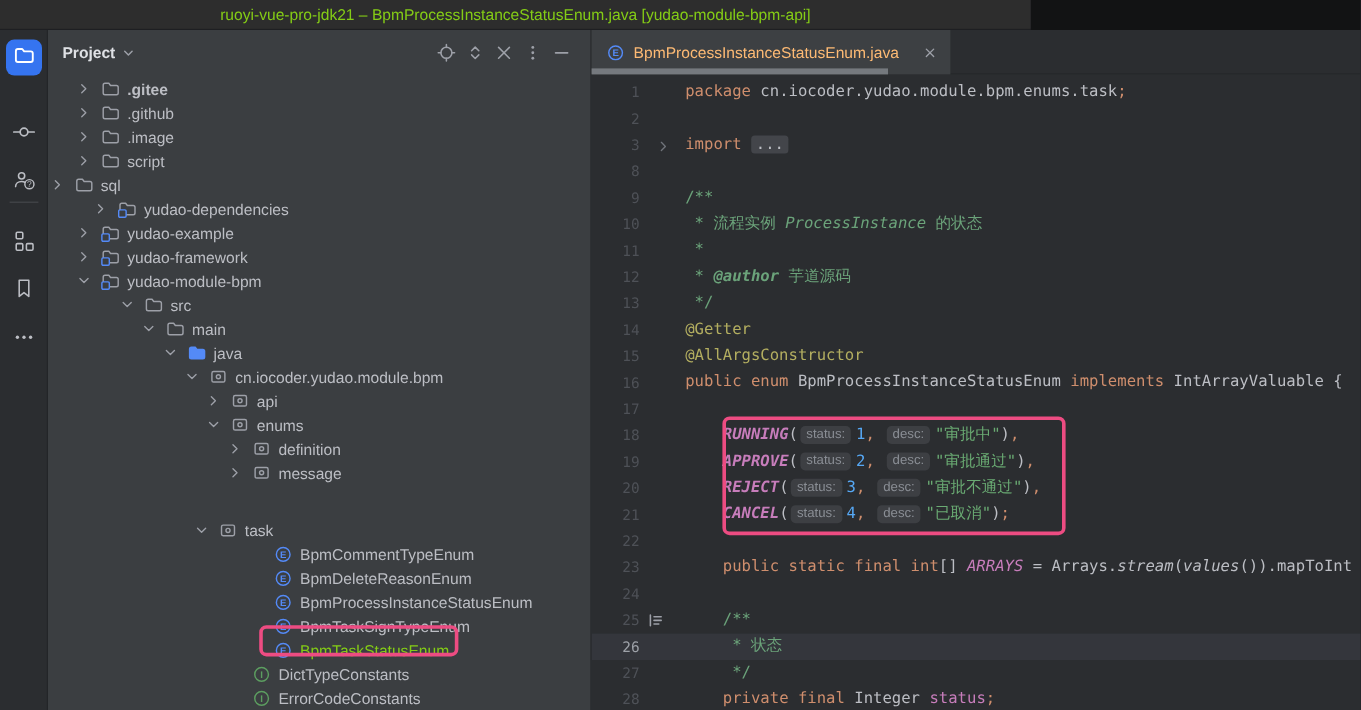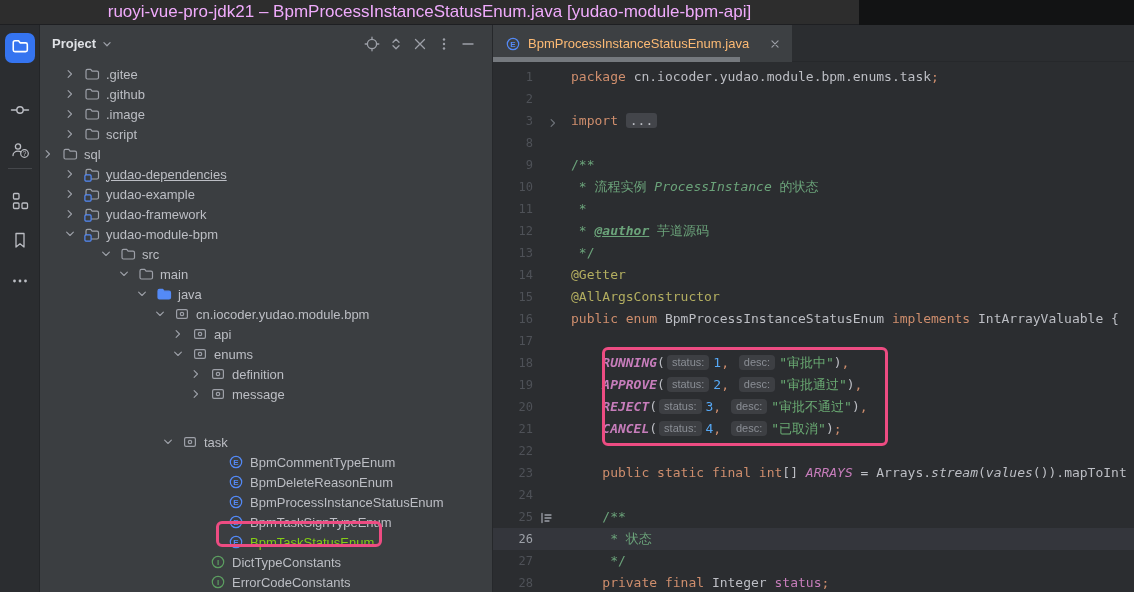--- a/index.html
+++ b/index.html
@@ -2,21 +2,21 @@
 <html><head>
 <meta charset="utf-8">
 <style>
   *{margin:0;padding:0;box-sizing:border-box}
   html,body{background:#17181a}
   #page{position:relative;width:1134px;height:592px;overflow:hidden;background:#2B2D30;
         font-family:"Liberation Sans",sans-serif;-webkit-font-smoothing:antialiased}
   
   .titlebar{position:absolute;left:0;top:0;width:859px;height:25px;background:#2D2D2D;
             border-bottom:1px solid #1E1F22;display:flex;align-items:center;justify-content:center}
-  .titlebar-text{font-size:17px;color:#f0abfc}
+  .titlebar-text{font-size:13px;color:#84cc16}
   .titlebar-black{position:absolute;left:859px;top:0;width:275px;height:25px;background:#121314}
   
   .activitybar{position:absolute;left:0;top:25px;width:40px;height:567px;background:#2B2D30;border-right:1px solid #232528}
   .act-btn{position:absolute;left:50%;transform:translateX(-50%);display:flex;align-items:center;justify-content:center;cursor:pointer}
   .proj-btn{top:8px;width:30px;height:30px;background:#3574F0;border-radius:7px}
   .act-divider{position:absolute;left:8px;top:118px;width:24px;height:1px;background:#45474B}
   
   .projpanel{position:absolute;left:40px;top:25px;width:453px;height:567px;background:#3B3E41;border-right:1px solid #26282B}
   .panel-header{height:37px;display:flex;align-items:center;padding:0 12px}
   .panel-title{font-size:13px;font-weight:700;color:#DFE1E5;margin-right:4px}
@@ -45,21 +45,21 @@
   .ct{flex:none}
   .fold-chev{position:absolute;left:14px;top:4px;color:#6F737A}
   .doc-gutter-icon{position:absolute;left:6px;top:4px}
   
   .tk-kw{color:#CF8E6D}
   .tk-plain{color:#BCBEC4}
   .tk-semi{color:#CF8E6D}
   .tk-fold{background:#43454A;color:#BCBEC4;border-radius:3px;padding:0 4px}
   .tk-doc{color:#6BA37A}
   .tk-i{font-style:italic}
-  .tk-doctag{color:#6BA37A;font-weight:bold;font-style:italic;text-decoration:underline}
+  .tk-doctag{color:#6BA37A;font-weight:bold;font-style:italic;}
   .tk-ann{color:#B3AE60}
   .tk-enum{color:#C77DBB;font-style:italic;font-weight:bold}
   .tk-num{color:#56A8F5}
   .tk-str{color:#6AAB73}
   .tk-sfield{color:#C77DBB;font-style:italic}
   .tk-smeth{color:#BCBEC4;font-style:italic}
   .tk-field{color:#C77DBB}
   .tk-hint{display:inline-block;background:#3D3F43;color:#8A8E95;font-family:"Liberation Sans",sans-serif;
            font-size:11px;line-height:15px;border-radius:4px;padding:0 5px;margin:0 4px 0 2px;vertical-align:1px}
   
@@ -163,86 +163,86 @@
             <circle cx="8" cy="12.5" r="1.2" fill="#9DA0A8"></circle>
           </svg>
       </span>
       <span class="panel-icon">
         <svg width="16" height="16" viewBox="0 0 16 16">
             <path d="M3 8h10" stroke="#9DA0A8" stroke-width="1.4" stroke-linecap="round"></path>
           </svg>
       </span>
     </div>
     <div class="tree">
+        <div class="tree-row" style="padding-left: 22px; font-weight: bold;">
+          <span class="chev">
+            <svg width="12" height="12" viewBox="0 0 16 16">
+              <path d="M5.5 3.5L10 8l-4.5 4.5" fill="none" stroke="#9DA0A8" stroke-width="1.5" stroke-linecap="round" stroke-linejoin="round"></path>
+            </svg>
+          </span>
+          <span class="ticon">
+            <svg width="16" height="16" viewBox="0 0 16 16">
+              <path d="M2 5c0-1 .6-1.6 1.5-1.6h3.2l1.4 1.8h4.9c.9 0 1.5.6 1.5 1.5v4.8c0 .9-.6 1.5-1.5 1.5H3.5c-.9 0-1.5-.6-1.5-1.5z" fill="none" stroke="#9DA0A8" stroke-width="1.2" stroke-linejoin="round"></path>
+            </svg>
+          </span>
+          <span class="tree-label">.gitee</span>
+        </div>
         <div class="tree-row" style="padding-left: 22px;">
           <span class="chev">
             <svg width="12" height="12" viewBox="0 0 16 16">
               <path d="M5.5 3.5L10 8l-4.5 4.5" fill="none" stroke="#9DA0A8" stroke-width="1.5" stroke-linecap="round" stroke-linejoin="round"></path>
             </svg>
           </span>
           <span class="ticon">
             <svg width="16" height="16" viewBox="0 0 16 16">
               <path d="M2 5c0-1 .6-1.6 1.5-1.6h3.2l1.4 1.8h4.9c.9 0 1.5.6 1.5 1.5v4.8c0 .9-.6 1.5-1.5 1.5H3.5c-.9 0-1.5-.6-1.5-1.5z" fill="none" stroke="#9DA0A8" stroke-width="1.2" stroke-linejoin="round"></path>
             </svg>
           </span>
-          <span class="tree-label">.gitee</span>
+          <span class="tree-label">.github</span>
         </div>
         <div class="tree-row" style="padding-left: 22px;">
           <span class="chev">
             <svg width="12" height="12" viewBox="0 0 16 16">
               <path d="M5.5 3.5L10 8l-4.5 4.5" fill="none" stroke="#9DA0A8" stroke-width="1.5" stroke-linecap="round" stroke-linejoin="round"></path>
             </svg>
           </span>
           <span class="ticon">
             <svg width="16" height="16" viewBox="0 0 16 16">
               <path d="M2 5c0-1 .6-1.6 1.5-1.6h3.2l1.4 1.8h4.9c.9 0 1.5.6 1.5 1.5v4.8c0 .9-.6 1.5-1.5 1.5H3.5c-.9 0-1.5-.6-1.5-1.5z" fill="none" stroke="#9DA0A8" stroke-width="1.2" stroke-linejoin="round"></path>
             </svg>
           </span>
-          <span class="tree-label">.github</span>
+          <span class="tree-label">.image</span>
         </div>
         <div class="tree-row" style="padding-left: 22px;">
           <span class="chev">
             <svg width="12" height="12" viewBox="0 0 16 16">
               <path d="M5.5 3.5L10 8l-4.5 4.5" fill="none" stroke="#9DA0A8" stroke-width="1.5" stroke-linecap="round" stroke-linejoin="round"></path>
             </svg>
           </span>
           <span class="ticon">
             <svg width="16" height="16" viewBox="0 0 16 16">
               <path d="M2 5c0-1 .6-1.6 1.5-1.6h3.2l1.4 1.8h4.9c.9 0 1.5.6 1.5 1.5v4.8c0 .9-.6 1.5-1.5 1.5H3.5c-.9 0-1.5-.6-1.5-1.5z" fill="none" stroke="#9DA0A8" stroke-width="1.2" stroke-linejoin="round"></path>
             </svg>
           </span>
-          <span class="tree-label">.image</span>
-        </div>
-        <div class="tree-row" style="padding-left: 22px;">
-          <span class="chev">
-            <svg width="12" height="12" viewBox="0 0 16 16">
-              <path d="M5.5 3.5L10 8l-4.5 4.5" fill="none" stroke="#9DA0A8" stroke-width="1.5" stroke-linecap="round" stroke-linejoin="round"></path>
-            </svg>
-          </span>
-          <span class="ticon">
-            <svg width="16" height="16" viewBox="0 0 16 16">
-              <path d="M2 5c0-1 .6-1.6 1.5-1.6h3.2l1.4 1.8h4.9c.9 0 1.5.6 1.5 1.5v4.8c0 .9-.6 1.5-1.5 1.5H3.5c-.9 0-1.5-.6-1.5-1.5z" fill="none" stroke="#9DA0A8" stroke-width="1.2" stroke-linejoin="round"></path>
-            </svg>
-          </span>
           <span class="tree-label">script</span>
         </div>
         <div class="tree-row" style="">
           <span class="chev">
             <svg width="12" height="12" viewBox="0 0 16 16">
               <path d="M5.5 3.5L10 8l-4.5 4.5" fill="none" stroke="#9DA0A8" stroke-width="1.5" stroke-linecap="round" stroke-linejoin="round"></path>
             </svg>
           </span>
           <span class="ticon">
             <svg width="16" height="16" viewBox="0 0 16 16">
               <path d="M2 5c0-1 .6-1.6 1.5-1.6h3.2l1.4 1.8h4.9c.9 0 1.5.6 1.5 1.5v4.8c0 .9-.6 1.5-1.5 1.5H3.5c-.9 0-1.5-.6-1.5-1.5z" fill="none" stroke="#9DA0A8" stroke-width="1.2" stroke-linejoin="round"></path>
             </svg>
           </span>
           <span class="tree-label">sql</span>
         </div>
-        <div class="tree-row" style="padding-left: 22px; text-decoration: underline;">
+        <div class="tree-row" style="padding-left: 36px;">
           <span class="chev">
             <svg width="12" height="12" viewBox="0 0 16 16">
               <path d="M5.5 3.5L10 8l-4.5 4.5" fill="none" stroke="#9DA0A8" stroke-width="1.5" stroke-linecap="round" stroke-linejoin="round"></path>
             </svg>
           </span>
           <span class="ticon">
             <svg width="16" height="16" viewBox="0 0 16 16">
               <path d="M2 5c0-1 .6-1.6 1.5-1.6h3.2l1.4 1.8h4.9c.9 0 1.5.6 1.5 1.5v4.8c0 .9-.6 1.5-1.5 1.5H3.5c-.9 0-1.5-.6-1.5-1.5z" fill="none" stroke="#9DA0A8" stroke-width="1.2" stroke-linejoin="round"></path>
               <rect x="0.9" y="8.9" width="6.2" height="6.2" rx="1" fill="#3B3E41" stroke="#548AF7" stroke-width="1.2"></rect>
             </svg>

